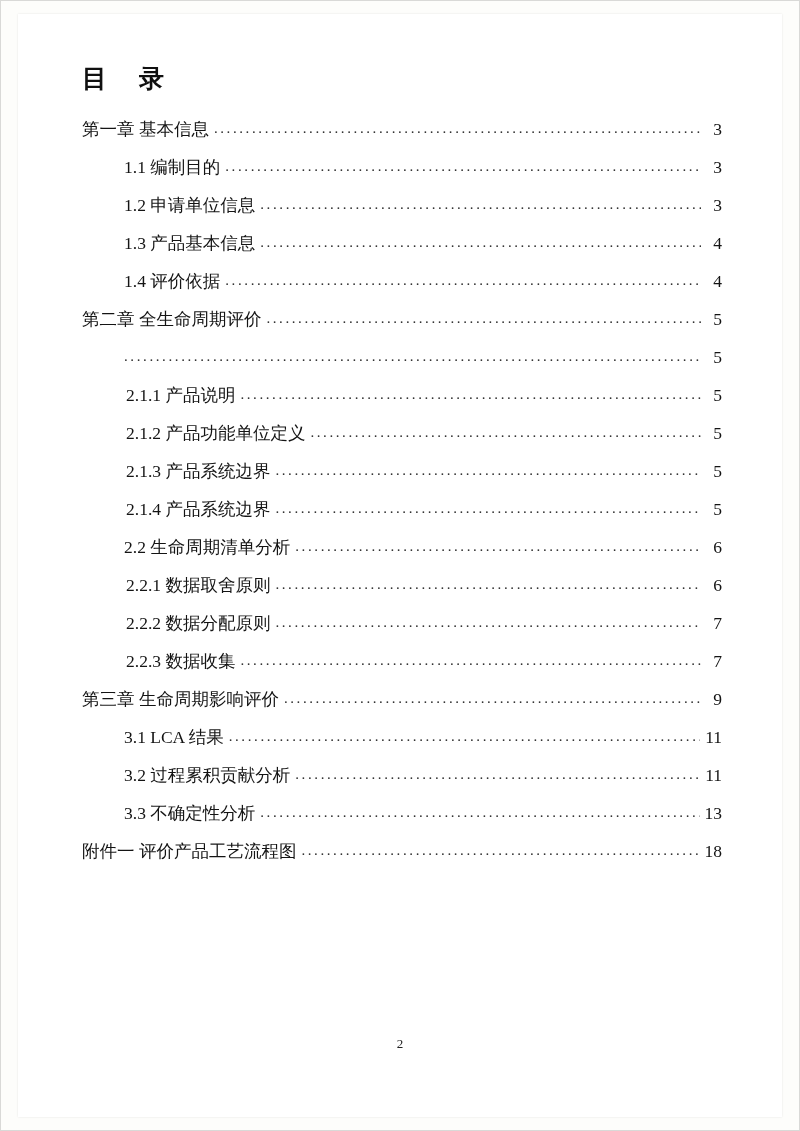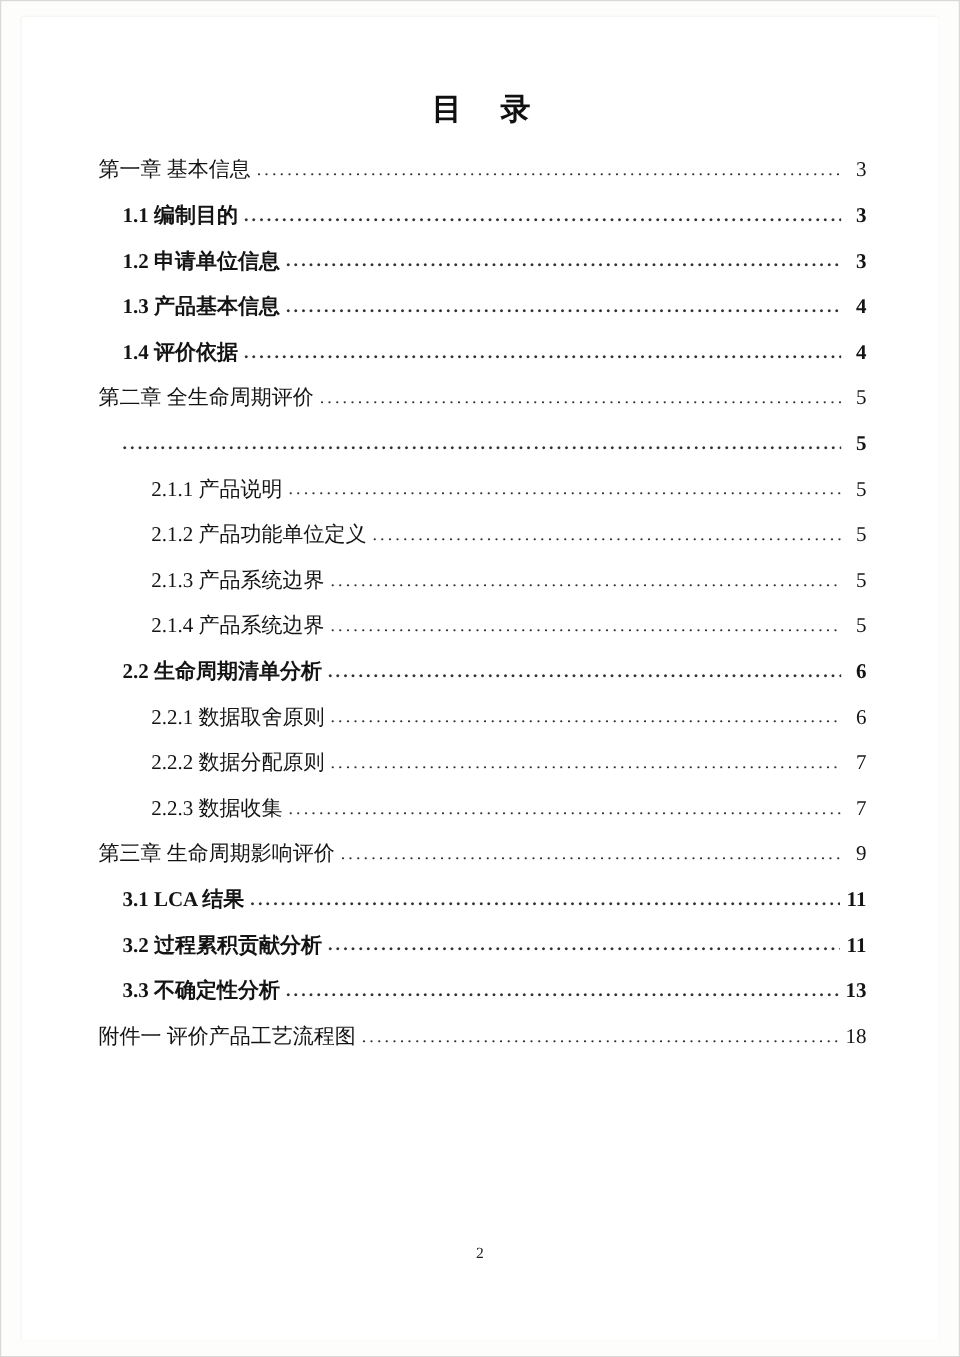--- a/index.html
+++ b/index.html
@@ -36,40 +36,39 @@
     box-shadow: 0 0 2px rgba(0,0,0,0.10);
     box-sizing: border-box;
   }
   .content {
     position: absolute;
     left: 64px;
     top: 36px;
     width: 640px;
   }
   .toc-title {
-    text-align: center;
     font-size: 25px;
     font-weight: bold;
     letter-spacing: 2px;
     color: #101010;
-    margin: 24px 0 26px 0;
+    margin: 12px 0 26px 0;
     font-family: "Liberation Serif", "DejaVu Serif", serif;
   }
   .toc-title .gap {
     display: inline-block;
     width: 30px;
   }
   .toc-list {
     margin: 0;
     padding: 0;
     list-style: none;
   }
   .toc-row {
     display: flex;
-    align-items: center;
+    align-items: flex-start;
     font-size: 17.5px;
     color: #141414;
     line-height: 1.0;
     padding: 0;
     margin: 0 0 20.5px 0;
     white-space: nowrap;
   }
   .toc-label {
     flex: 0 0 auto;
     padding-right: 5px;
@@ -90,21 +89,21 @@
     font-size: 15px;
   }
   .toc-page {
     flex: 0 0 auto;
     padding-left: 5px;
     text-align: right;
     min-width: 16px;
   }
   
   .lvl-0 { margin-left: 0px; }
-  .lvl-1 { margin-left: 20px; font-weight: bold; }
+  .lvl-1 { margin-left: 42px; }
   .lvl-2 { margin-left: 44px; }
 
   .footer-num {
     position: absolute;
     left: 0;
     right: 0;
     top: 1022px;
     text-align: center;
     font-size: 13px;
     color: #202020;

